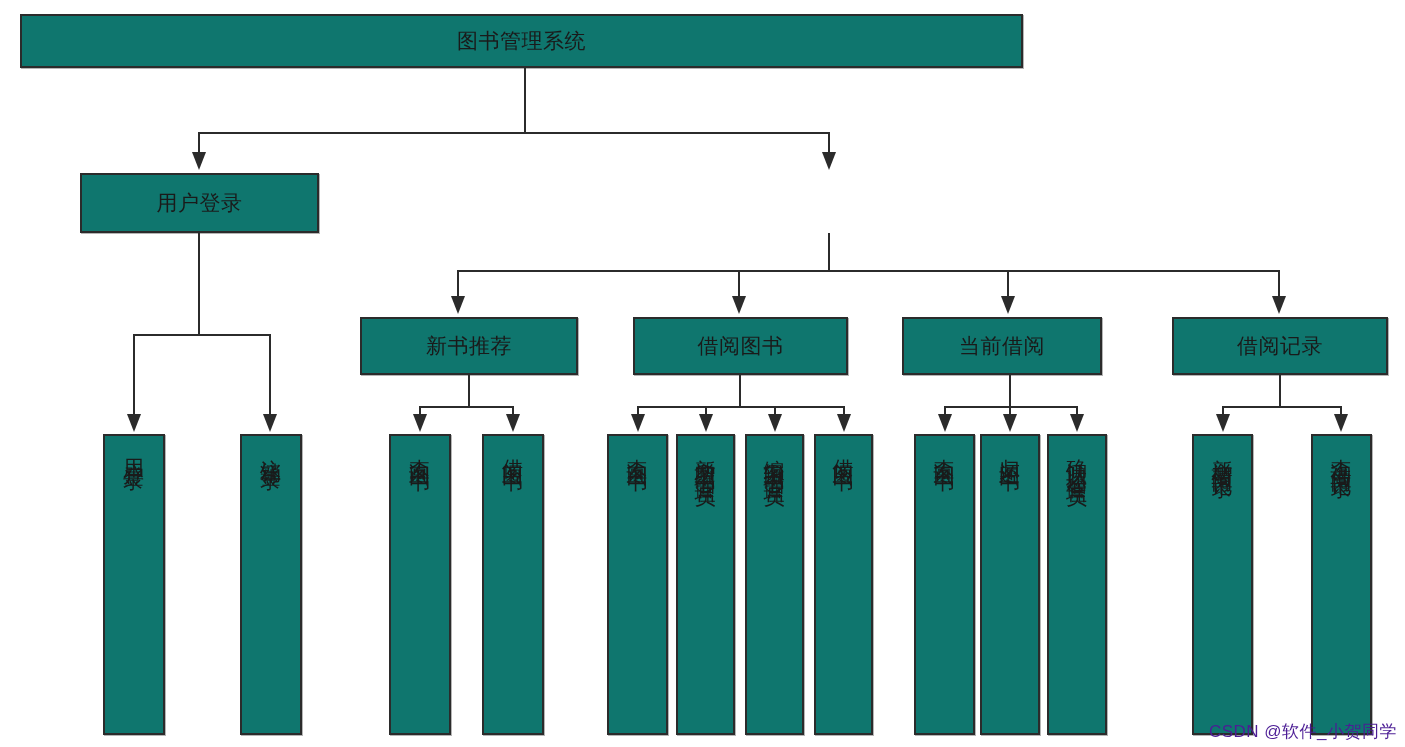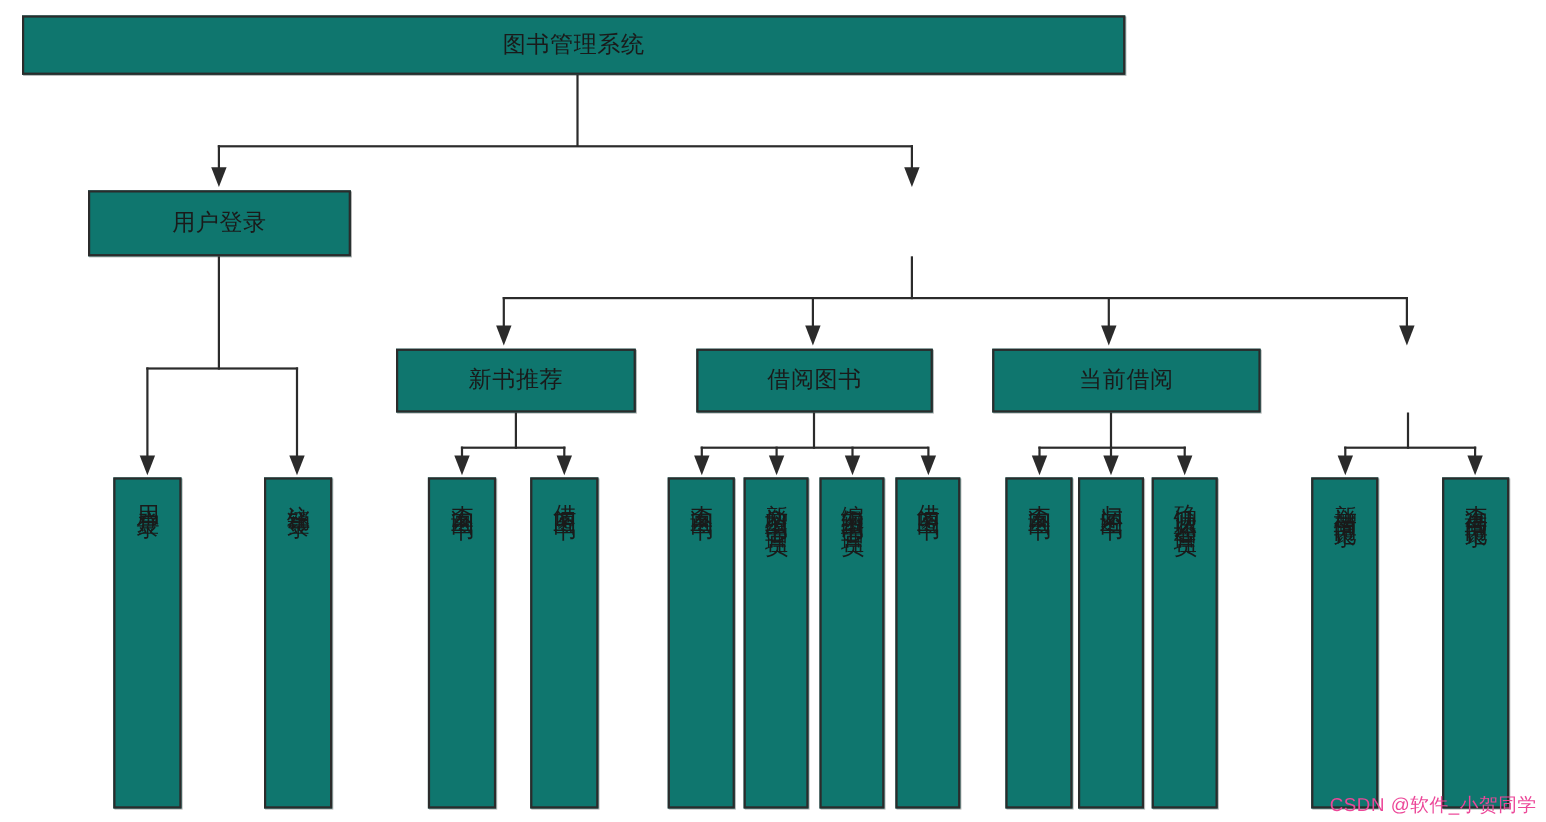--- a/index.html
+++ b/index.html
@@ -67,21 +67,21 @@
     border-right: 7px solid transparent;
     border-top: 18px solid #2b2b2b;
   }
 
   
   #watermark {
     position: absolute;
     right: 8px;
     bottom: 4px;
     font-size: 17px;
-    color: #ec4899;
+    color: #4c1d95;
     letter-spacing: 0.5px;
     white-space: nowrap;
     user-select: none;
   }
 </style>
 </head>
 <body>
 
 <div id="canvas">
 
@@ -127,22 +127,25 @@
   <div class="arrow" style="left:1001px; top:296px;"></div>
   <div class="vline" style="left:1278px; top:270px; width:2px; height:28px;"></div>
   <div class="arrow" style="left:1272px; top:296px;"></div>
 
   <div class="node" style="left:360px; top:317px; width:218px; height:58px;">
     <span class="label">新书推荐</span>
   </div>
   <div class="node" style="left:633px; top:317px; width:215px; height:58px;">
     <span class="label">借阅图书</span>
   </div>
-  <div class="node" style="left:902px; top:317px; width:244px; height:58px;">
+  <div class="node" style="left:902px; top:317px; width:200px; height:58px;">
     <span class="label">当前借阅</span>
+  </div>
+  <div class="node" style="left:1172px; top:317px; width:216px; height:58px;">
+    <span class="label">借阅记录</span>
   </div>
 
   <div class="vline" style="left:468px; top:375px; width:2px; height:33px;"></div>
   <div class="hline" style="left:419px; top:406px; width:95px; height:2px;"></div>
   <div class="vline" style="left:419px; top:406px; width:2px; height:12px;"></div>
   <div class="arrow" style="left:413px; top:414px;"></div>
   <div class="vline" style="left:512px; top:406px; width:2px; height:12px;"></div>
   <div class="arrow" style="left:506px; top:414px;"></div>
 
   <div class="node vert" style="left:389px; top:434px; width:62px; height:301px;">

